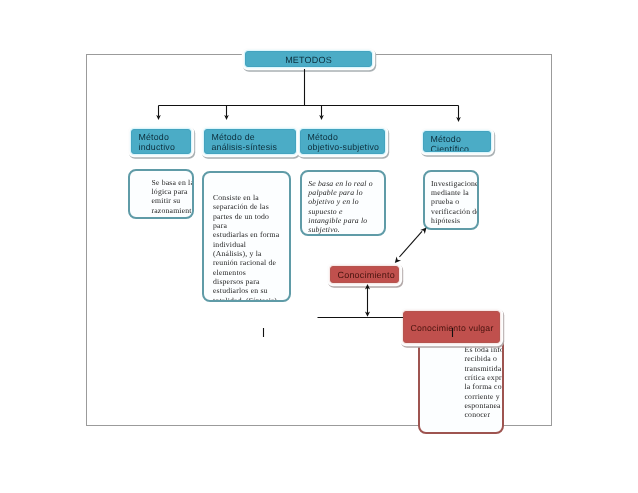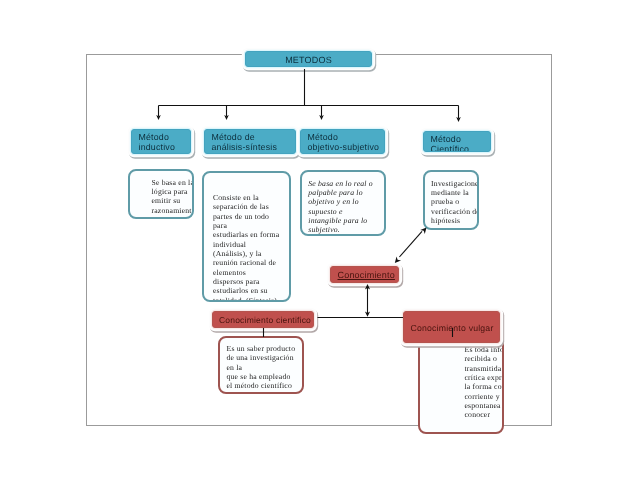--- a/index.html
+++ b/index.html
@@ -126,37 +126,27 @@
   </div>
   <div class="note" style="left:423px;top:170px;width:56px;height:60px;">
     <p style="margin:6.5px 6.1px 0;font-size:7.7px;line-height:9.35px;">Investigaciones
 mediante la
 prueba o
 verificación de
 hipótesis</p>
   </div>
 
   <div class="chip red" style="left:330px;top:266px;width:69px;height:17px;font-size:9px;">
-    <span class="lbl" style="text-align:left;text-decoration:underline;">Conocimiento</span>
+    <span class="lbl" style="text-align:left;">Conocimiento</span>
   </div>
 
-  <div class="chip red" style="left:211.5px;top:311px;width:102px;height:17px;font-size:8.5px;">
-    <span class="lbl" style="text-align:center;">Conocimiento cientifico</span>
-  </div>
   <div class="chip red" style="left:403px;top:311px;width:97px;height:32px;font-size:8.7px;">
     <span class="lbl" style="text-align:center;">Conocimiento vulgar</span>
   </div>
 
-  <div class="note redb" style="left:218px;top:336px;width:86px;height:58px;">
-    <p style="margin:6px 6.5px 0;font-size:7.7px;line-height:9.35px;">Es un saber producto
-de una investigación
-en la
-que se ha empleado
-el método científico</p>
-  </div>
   <div class="note redb" style="left:418px;top:337px;width:86px;height:97px;padding-left:38px;">
     <p style="margin:6px 6.5px 0;font-size:7.7px;line-height:9.35px;">Es toda información
 recibida o
 transmitida sin una
 crítica expresa. Es
 la forma común,
 corriente y
 espontanea de
 conocer</p>
   </div>

